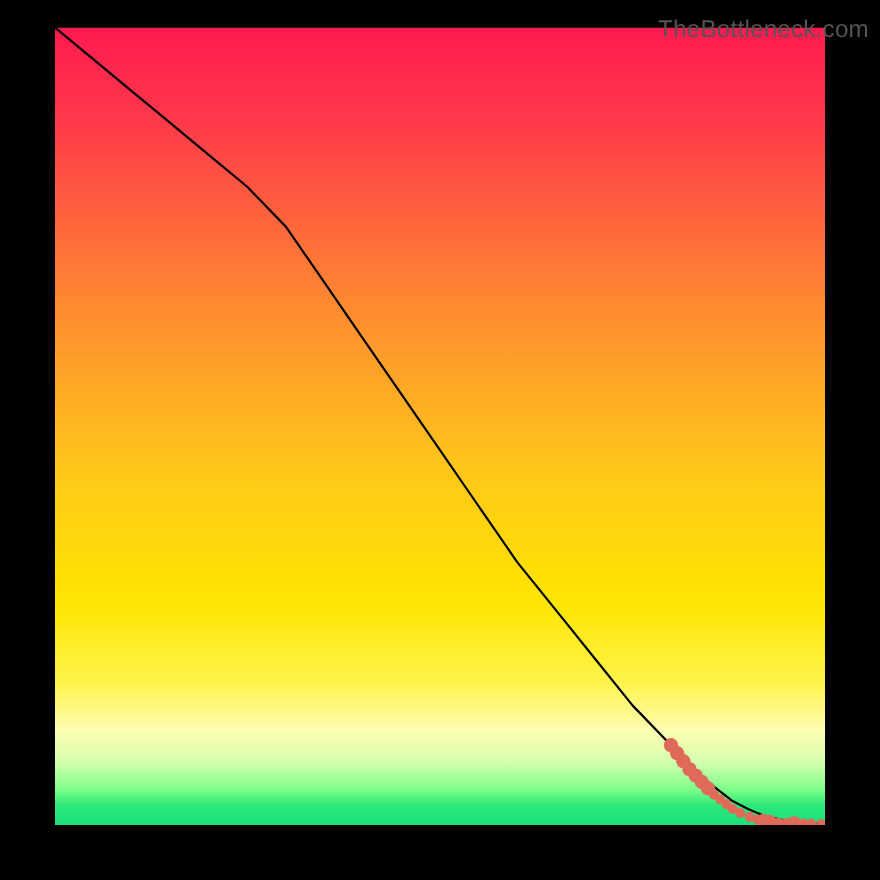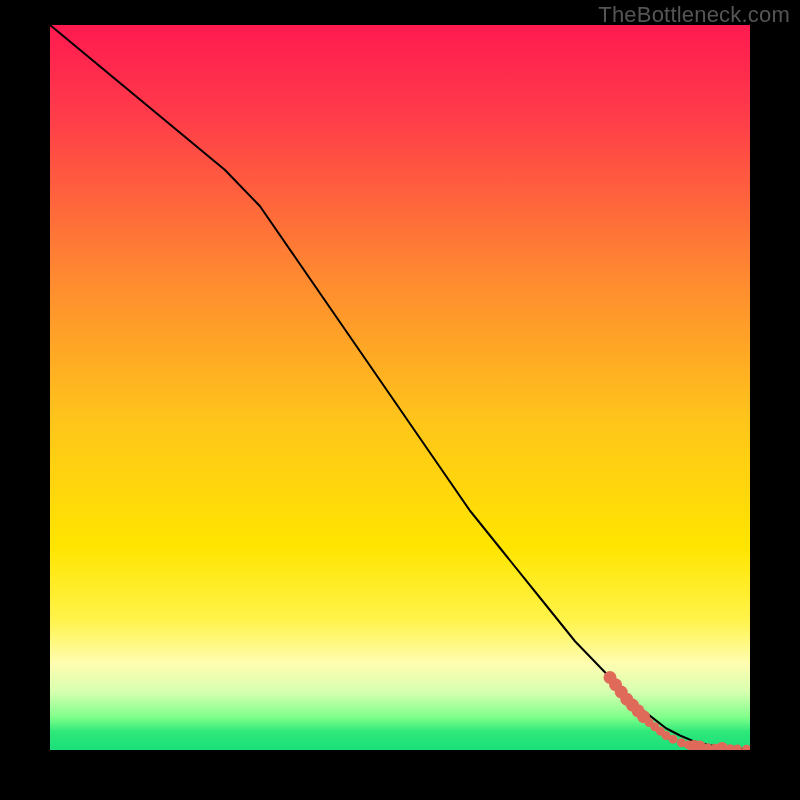--- a/index.html
+++ b/index.html
@@ -12,21 +12,21 @@
     overflow: hidden;
   }
   .frame {
     position: relative;
     width: 800px;
     height: 800px;
     background: #000;
   }
   .attribution {
     position: absolute;
-    top: 2px;
+    top: 14px;
     right: 10px;
     color: #555;
     font-size: 22px;
     font-weight: 500;
     letter-spacing: 0.2px;
     z-index: 5;
   }
   .plot {
     position: absolute;
     left: 50px;

